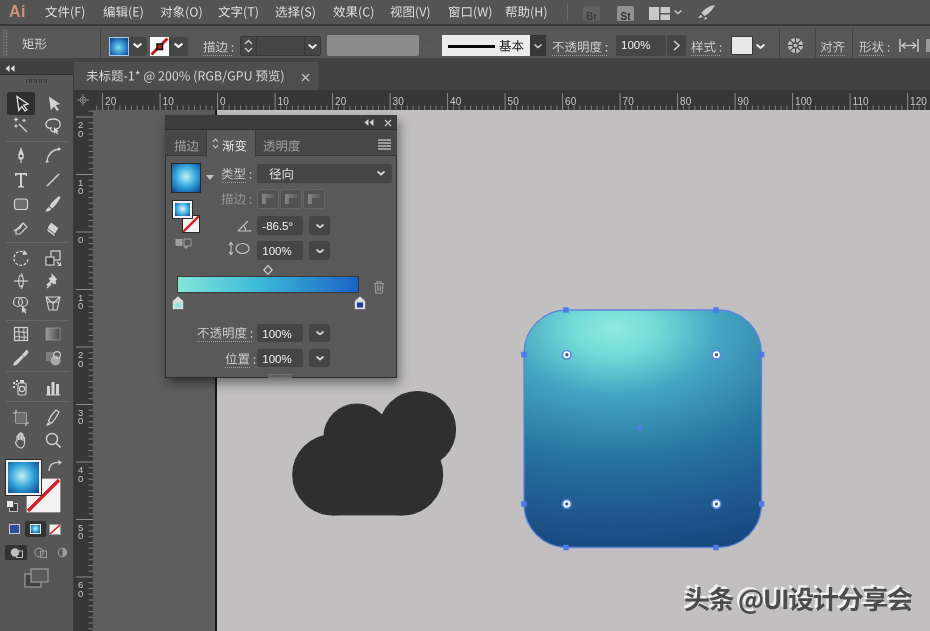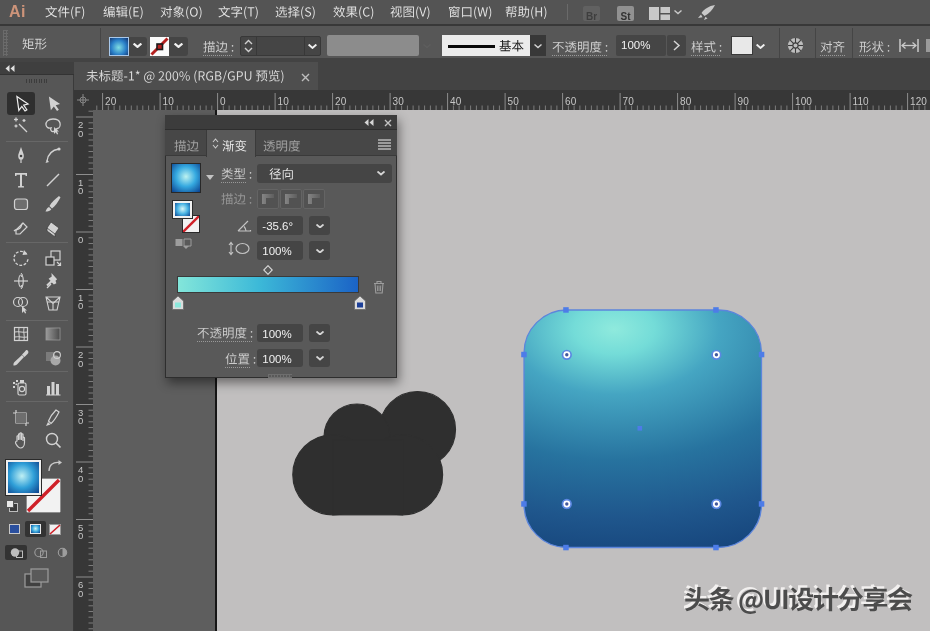--- a/index.html
+++ b/index.html
@@ -802,21 +802,21 @@
 <div class="abs" style="left:172.7px;top:201.4px;width:19px;height:17px;background:radial-gradient(circle at 50% 45%, #d8f6f6 0%, #49b4e4 50%, #0d4792 100%);border:2px solid #f0f0f0;outline:1px solid #2a2a2a;z-index:13"></div>
 <svg class="abs" style="left:175px;top:237px;z-index:12" width="17" height="12" viewBox="0 0 17 12">
       <rect x="0.5" y="2" width="7" height="7" fill="#9d9d9d"></rect>
       <path d="M9 2 L16 2 L16 9 L9 9 Z" fill="none" stroke="#9d9d9d"></path>
       <path d="M11 10 L17 10 L14 13 Z" fill="#9d9d9d" transform="translate(-3 -1)"></path>
     </svg>
 <svg class="abs" style="left:237px;top:220px;z-index:12" width="15" height="12" viewBox="0 0 15 12">
       <path d="M1 11 L13.5 11 L13.5 10 M1 11 L11 1" fill="none" stroke="#c3c3c3" stroke-width="1.2"></path>
       <path d="M9 11 A7 7 0 0 0 7 6.5" fill="none" stroke="#c3c3c3" stroke-width="1.1"></path>
     </svg>
-<div class="abs" style="left:257.3px;top:216px;width:46px;height:19px;background:#454545;border-radius:3px;z-index:11;"><span style="font-size:11.5px;color:#f0f0f0;line-height:19px;padding-left:5px;font-family:Liberation Sans">-35.6°</span></div>
+<div class="abs" style="left:257.3px;top:216px;width:46px;height:19px;background:#454545;border-radius:3px;z-index:11;"><span style="font-size:11.5px;color:#f0f0f0;line-height:19px;padding-left:5px;font-family:Liberation Sans">-86.5°</span></div>
 <div class="abs" style="left:309.3px;top:216px;width:21px;height:19px;background:#454545;border-radius:3px;z-index:11;"></div>
 <svg class="abs" style="left:316px;top:223.5px;z-index:13;" width="8" height="4.5" viewBox="0 0 8 4.5">
       <path d="M0.5 0.5 L4 3.5 L7.5 0.5" fill="none" stroke="#d5d5d5" stroke-width="1.8"></path>
     </svg>
 <svg class="abs" style="left:228px;top:241px;z-index:12" width="24" height="15" viewBox="0 0 24 15">
       <path d="M3 2 L3 13 M1 4 L3 1.5 L5 4 M1 11 L3 13.5 L5 11" fill="none" stroke="#c3c3c3" stroke-width="1.1"></path>
       <ellipse cx="14.5" cy="7.5" rx="6.5" ry="5" fill="none" stroke="#c3c3c3" stroke-width="1.2"></ellipse>
     </svg>
 <div class="abs" style="left:257.3px;top:241px;width:46px;height:19px;background:#454545;border-radius:3px;z-index:11;"><span style="font-size:11.5px;color:#f0f0f0;line-height:19px;padding-left:5px;font-family:Liberation Sans">100%</span></div>
 <div class="abs" style="left:309.3px;top:241px;width:21px;height:19px;background:#454545;border-radius:3px;z-index:11;"></div>

